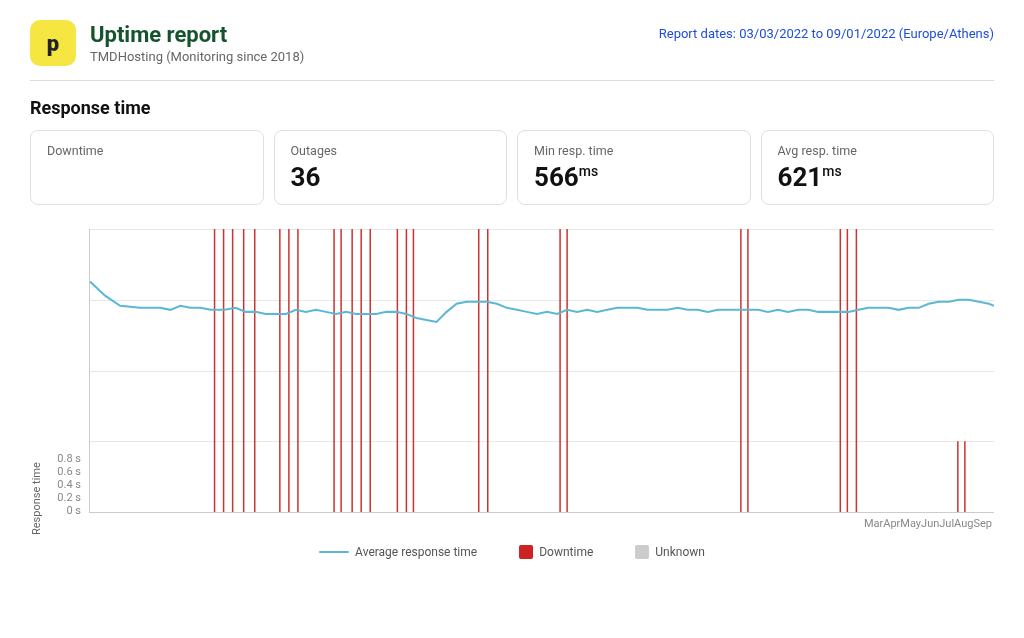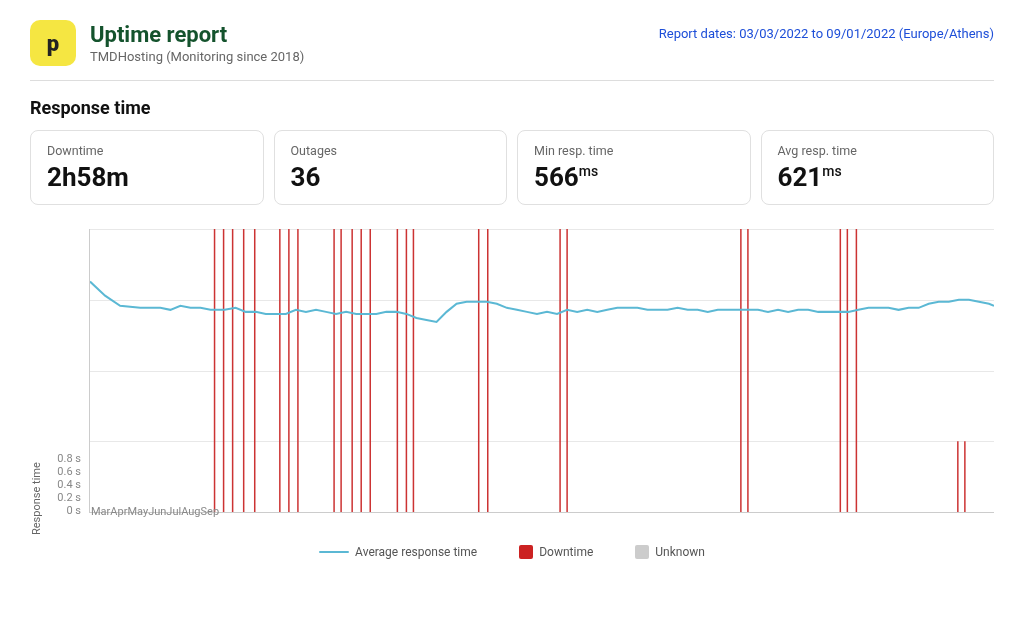--- a/index.html
+++ b/index.html
@@ -137,24 +137,24 @@
       position: absolute;
       left: 0;
       right: 0;
       height: 1px;
       background: #e8e8e8;
     }
     .x-axis-labels {
       position: absolute;
       left: 42px;
       right: 0;
-      bottom: 12px;
+      bottom: 0;
       height: 18px;
       display: flex;
-      justify-content: flex-start;
+      justify-content: flex-end;
       padding: 0 2px;
     }
     .x-label {
       font-size: 11px;
       color: #888;
     }
     .legend {
       display: flex;
       justify-content: center;
       gap: 42px;
@@ -191,21 +191,20 @@
   </div>
   <div class="report-dates">Report dates: 03/03/2022 to 09/01/2022 (Europe/Athens)</div>
 </div>
 
 <div>
   <div class="section-title">Response time</div>
 
   <div class="stats-grid" id="stats-grid">
       <div class="stat-card">
     <div class="stat-label">Downtime</div>
-    <div class="stat-value">2h58m<sup></sup></div>
   </div>
       <div class="stat-card">
     <div class="stat-label">Outages</div>
     <div class="stat-value">36<sup></sup></div>
   </div>
       <div class="stat-card">
     <div class="stat-label">Min resp. time</div>
     <div class="stat-value">566<sup>ms</sup></div>
   </div>
       <div class="stat-card">

